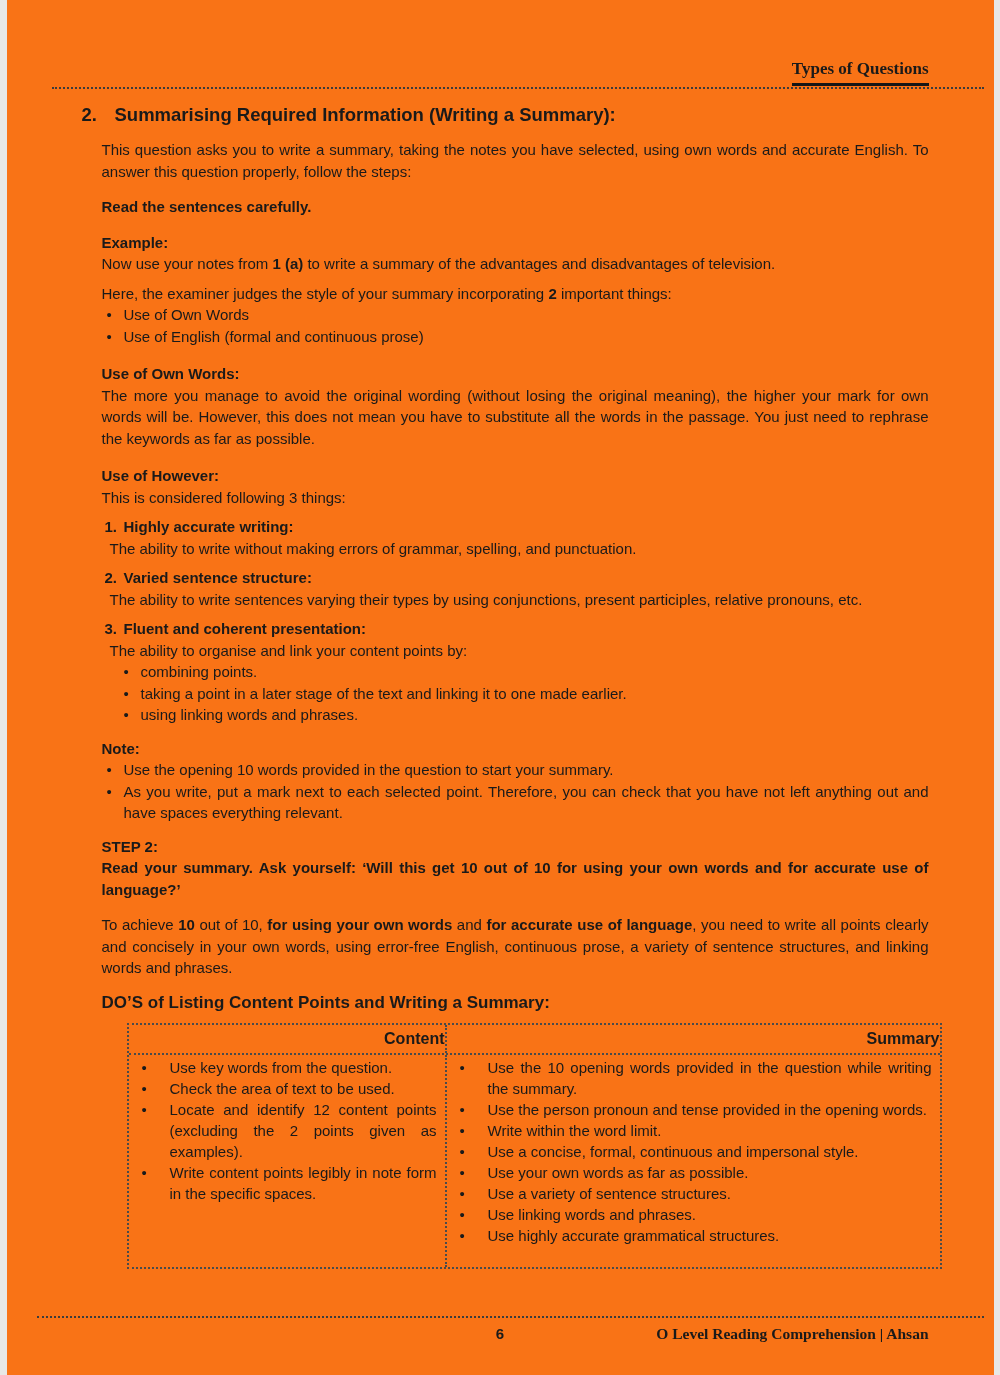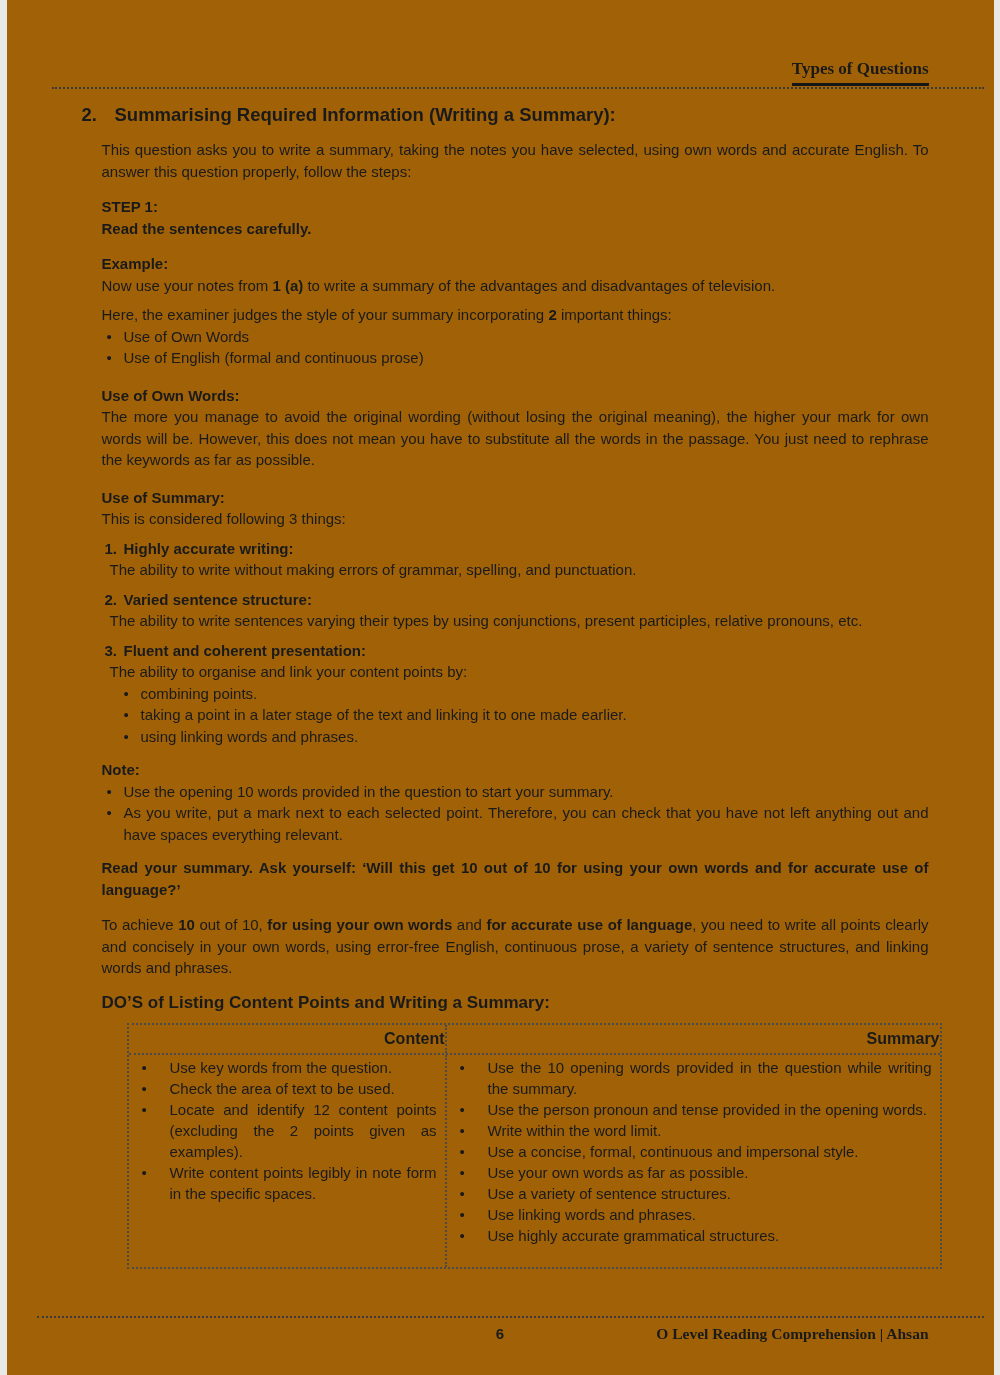--- a/index.html
+++ b/index.html
@@ -1,19 +1,19 @@
 <!DOCTYPE html>
 <html><head>
 <meta charset="utf-8">
 <style>
   * { margin:0; padding:0; box-sizing:border-box; }
   html,body { background:#e8e8e6; }
   .page {
     position:relative; width:987px; height:1375px; margin:0 auto;
-    background:#a16207; color:#1a1a1a; overflow:hidden;
+    background:#f97316; color:#1a1a1a; overflow:hidden;
     font-family:"Liberation Sans", sans-serif;
     font-size:15px; line-height:21.5px;
   }
   .content { padding:0 65px 0 95px; }
   .j { text-align:justify; }
   .b { font-weight:bold; }
 
   
   .rheader { padding-top:58px; }
   .rheader-title {
@@ -81,21 +81,20 @@
   <div class="content">
 
     <div class="section-heading">
       <span class="section-num">2.</span>
       <span>Summarising Required Information (Writing a Summary):</span>
     </div>
 
     <p class="body-par j">This question asks you to write a summary, taking the notes you have selected, using own words and accurate English. To answer this question properly, follow the steps:</p>
 
     <div class="block">
-      <div class="label-line">STEP 1:</div>
       <div class="label-line">Read the sentences carefully.</div>
     </div>
 
     <div class="block">
       <div class="label-line">Example:</div>
       <div class="j"><span>Now use your notes from </span><span class="b">1 (a)</span><span> to write a summary of the advantages and disadvantages of television.</span></div>
     </div>
 
     <div class="block" style="margin-top:8px;">
       <div class="j"><span>Here, the examiner judges the style of your summary incorporating </span><span class="b">2</span><span> important things:</span></div>
@@ -108,21 +107,21 @@
         <span class="tx">Use of English (formal and continuous prose)</span>
       </div>
     </div>
 
     <div class="block" style="margin-top:16px;">
       <div class="label-line">Use of Own Words:</div>
       <div class="j">The more you manage to avoid the original wording (without losing the original meaning), the higher your mark for own words will be. However, this does not mean you have to substitute all the words in the passage. You just need to rephrase the keywords as far as possible.</div>
     </div>
 
     <div class="block" style="margin-top:16px;">
-      <div class="label-line">Use of Summary:</div>
+      <div class="label-line">Use of However:</div>
       <div>This is considered following 3 things:</div>
     </div>
 
     <div class="point">
       <div class="pt-head">
         <span class="pt-num">1.</span>
         <span>Highly accurate writing:</span>
       </div>
       <div class="pt-body j">The ability to write without making errors of grammar, spelling, and punctuation.</div>
     </div>
@@ -161,20 +160,21 @@
         <span class="mk"></span>
         <span class="tx">Use the opening 10 words provided in the question to start your summary.</span>
       </div>
       <div class="bul">
         <span class="mk"></span>
         <span class="tx j">As you write, put a mark next to each selected point. Therefore, you can check that you have not left anything out and have spaces everything relevant.</span>
       </div>
     </div>
 
     <div class="block" style="margin-top:12px;">
+      <div class="label-line">STEP 2:</div>
       <div class="label-line j">Read your summary. Ask yourself: ‘Will this get 10 out of 10 for using your own words and for accurate use of language?’</div>
     </div>
 
     <p class="body-par j" style="margin-top:14px;"><span>To achieve </span><span class="b">10</span><span> out of 10, </span><span class="b">for using your own words</span><span> and </span><span class="b">for accurate use of language</span><span>, you need to write all points clearly and concisely in your own words, using error-free English, continuous prose, a variety of sentence structures, and linking words and phrases.</span></p>
 
     <div class="dos-heading">DO’S of Listing Content Points and Writing a Summary:</div>
 
     <div class="dos-table">
       <div class="trow trow-head">
         <div class="tcell tcell-left th">Content</div>

